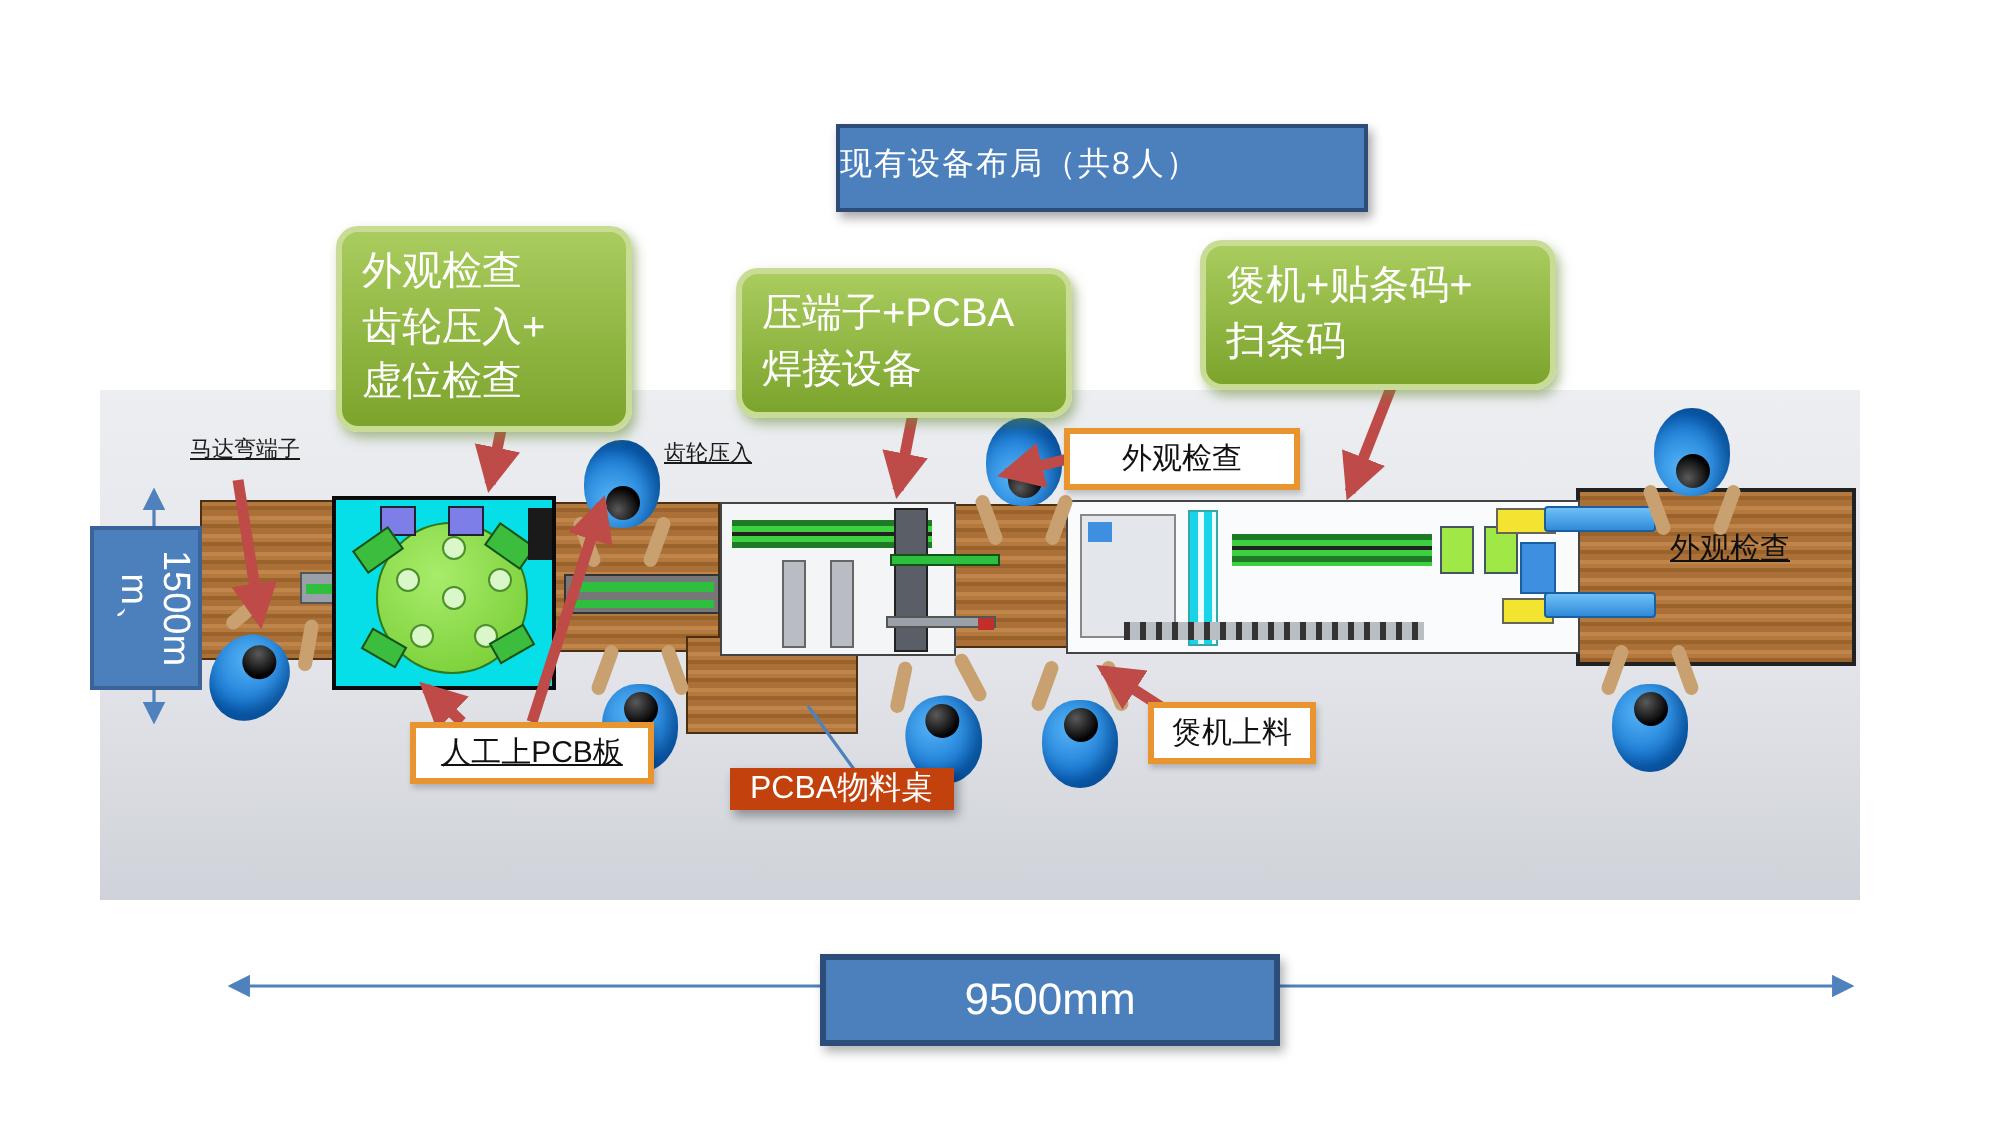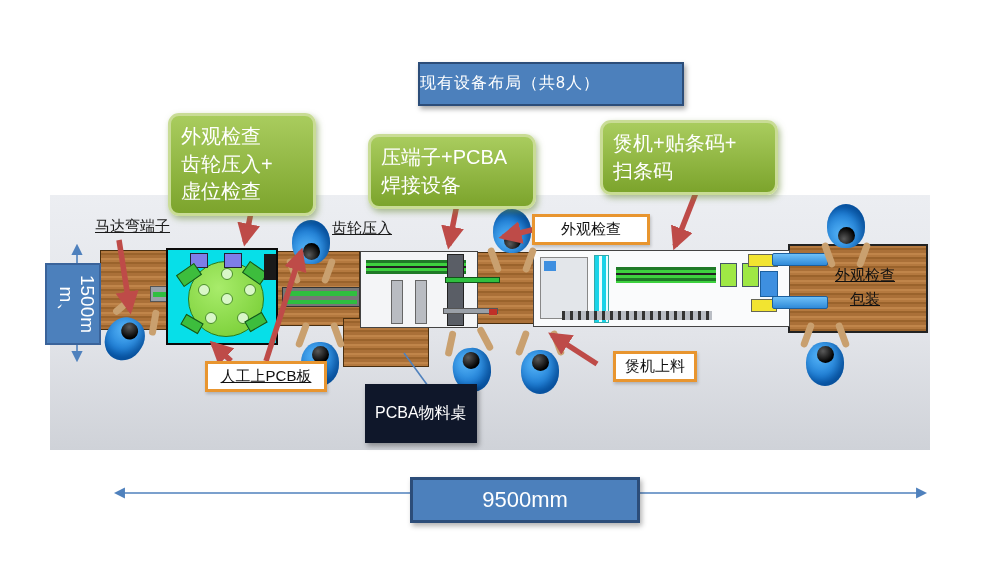--- a/index.html
+++ b/index.html
@@ -31,24 +31,24 @@
   .worker .arm{position:absolute;width:7px;height:26px;background:#C9A06F;border-radius:4px;top:0px;}
   .worker .arm.l{left:7px;transform:rotate(20deg);}
   .worker .arm.r{right:7px;transform:rotate(-20deg);}
   .worker.down{transform:scaleY(-1);}
   
   .titlebox{background:#4C80BC;border:2px solid #2C4D79;color:#fff;font-size:16px;
     text-align:left;line-height:38px;box-shadow:2px 3px 5px rgba(0,0,0,.35);letter-spacing:1px;}
   .callout{background:linear-gradient(180deg,#A9CC5E,#7CA42C);border:3px solid #C9DC96;border-radius:11px;
     color:#fff;font-size:20px;line-height:1.38;padding:7px 10px;white-space:pre-line;
     box-shadow:2px 3px 6px rgba(110,140,60,.55);}
-  .ulabel{color:#1a1a1a;font-size:15px;text-decoration:underline;white-space:nowrap;}
+  .ulabel{color:#1a1a1a;font-size:11px;text-decoration:underline;white-space:nowrap;}
   .orangebox{background:#fff;border:3px solid #E8952F;color:#111;font-size:15px;text-align:center;
     padding:3px 8px;white-space:nowrap;box-shadow:1px 2px 3px rgba(0,0,0,.2);}
-  .bluetag{background:#0f172a;color:#fff;font-size:16px;text-align:center;padding:19px 10px;
+  .bluetag{background:#c2410c;color:#fff;font-size:16px;text-align:center;padding:0 10px;
     white-space:nowrap;box-shadow:2px 3px 5px rgba(0,0,0,.35);}
   .dimbox{background:#4C80BC;border:3px solid #2C4D79;color:#fff;font-size:22px;text-align:center;
     box-shadow:2px 3px 5px rgba(0,0,0,.3);}
   .dimv{background:#4C80BC;border:2px solid #3A639A;color:#fff;overflow:visible;}
   .dimv .txt{position:absolute;width:78px;height:52px;left:-15px;top:13px;transform:rotate(90deg);
     font-size:19px;line-height:1.1;text-align:center;word-break:break-all;}
   .woodtext{color:#111;font-size:15px;text-align:center;line-height:1.6;}
   .woodtext span{text-decoration:underline;display:block;}
   svg.arrows{position:absolute;left:0;top:0;z-index:5;pointer-events:none;}
   .lay{z-index:6;}
@@ -114,21 +114,20 @@
     <div class="abs part" style="left:217px;top:48px;width:26px;height:13px;background:#F2E430;border:1px solid #665;"></div>
     <div class="abs part" style="left:226px;top:20px;width:18px;height:26px;background:#3E8FE0;border:1px solid #1C5F9E;"></div>
     <div class="abs tickrow part" style="left:28px;top:60px;width:150px;height:9px;"></div>
   </div>
 
   <div class="abs blueslot part" style="left:722px;top:58px;width:56px;height:13px;"></div>
   <div class="abs blueslot part" style="left:722px;top:101px;width:56px;height:13px;"></div>
 
   <div class="abs woodtext" style="left:760px;top:68px;width:110px;">
     <span>外观检查</span>
-    <span>包装</span>
   </div>
 
   <div class="abs worker" style="left:50px;top:103px;transform:rotate(30deg);">
       <span class="arm l"></span>
       <span class="arm r"></span>
       <span class="body"></span>
       <span class="head"></span>
     </div>
   <div class="abs worker down" style="left:233px;top:19px;">
       <span class="arm l"></span>
@@ -208,20 +207,20 @@
 <div class="abs callout lay" style="left:368px;top:106px;width:142px;margin-top:28px;">压端子+PCBA
 焊接设备</div>
 <div class="abs callout lay" style="left:600px;top:120px;width:152px;">煲机+贴条码+
 扫条码</div>
 
 <div class="abs ulabel lay" style="left:95px;top:217px;">马达弯端子</div>
 <div class="abs ulabel lay" style="left:332px;top:219px;">齿轮压入</div>
 
 <div class="abs orangebox lay" style="left:532px;top:214px;width:96px;">外观检查</div>
 <div class="abs orangebox lay" style="left:205px;top:361px;width:100px;text-decoration:underline;">人工上PCB板</div>
-<div class="abs orangebox lay" style="left:613px;top:351px;width:62px;">煲机上料</div>
+<div class="abs orangebox lay" style="left:574px;top:351px;width:62px;">煲机上料</div>
 
 <div class="abs bluetag lay" style="left:365px;top:384px;">PCBA物料桌</div>
 
 <div class="abs dimbox lay" style="left:410px;top:477px;width:224px;height:40px;line-height:40px;">9500mm</div>
 <div class="abs dimv lay" style="left:45px;top:263px;width:52px;height:78px;">
   <span class="txt">1500mm、</span>
 </div>
 
 </body></html>

